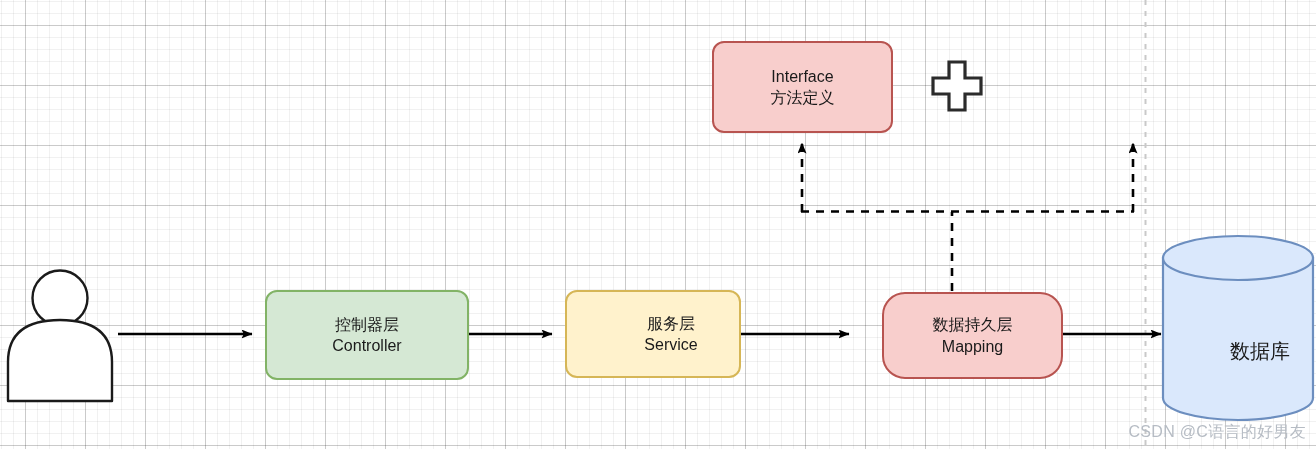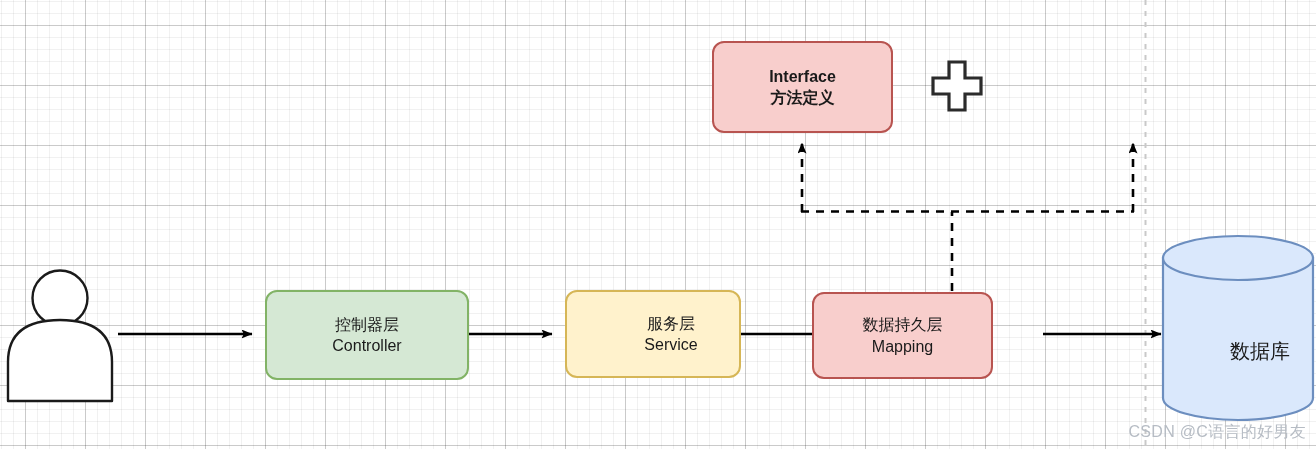--- a/index.html
+++ b/index.html
@@ -52,26 +52,26 @@
   .node .ln { display: block; }
   .node-controller {
     left: 265px; top: 290px; width: 204px; height: 90px;
     background: #d5e8d4; border-color: #82b366;
   }
   .node-service {
     left: 565px; top: 290px; width: 176px; height: 88px;
     background: #fff2cc; border-color: #d6b656; padding-left: 36px;
   }
   .node-mapping {
-    left: 812px; top: 292px; width: 181px; height: 87px;
-    background: #f8cecc; border-color: #b85450;
+    left: 882px; top: 292px; width: 181px; height: 87px;
+    background: #f8cecc; border-color: #b85450; border-radius: 23px;
   }
   .node-interface {
     left: 712px; top: 41px; width: 181px; height: 92px;
-    background: #f8cecc; border-color: #b85450; font-weight: bold;
+    background: #f8cecc; border-color: #b85450;
   }
   .node-xml {
     left: 1042px; top: 41px; width: 181px; height: 92px;
     background: #f8cecc; border-color: #b85450;
   }
   .db-label {
     position: absolute;
     left: 1163px;
     top: 338px;
     width: 150px;

